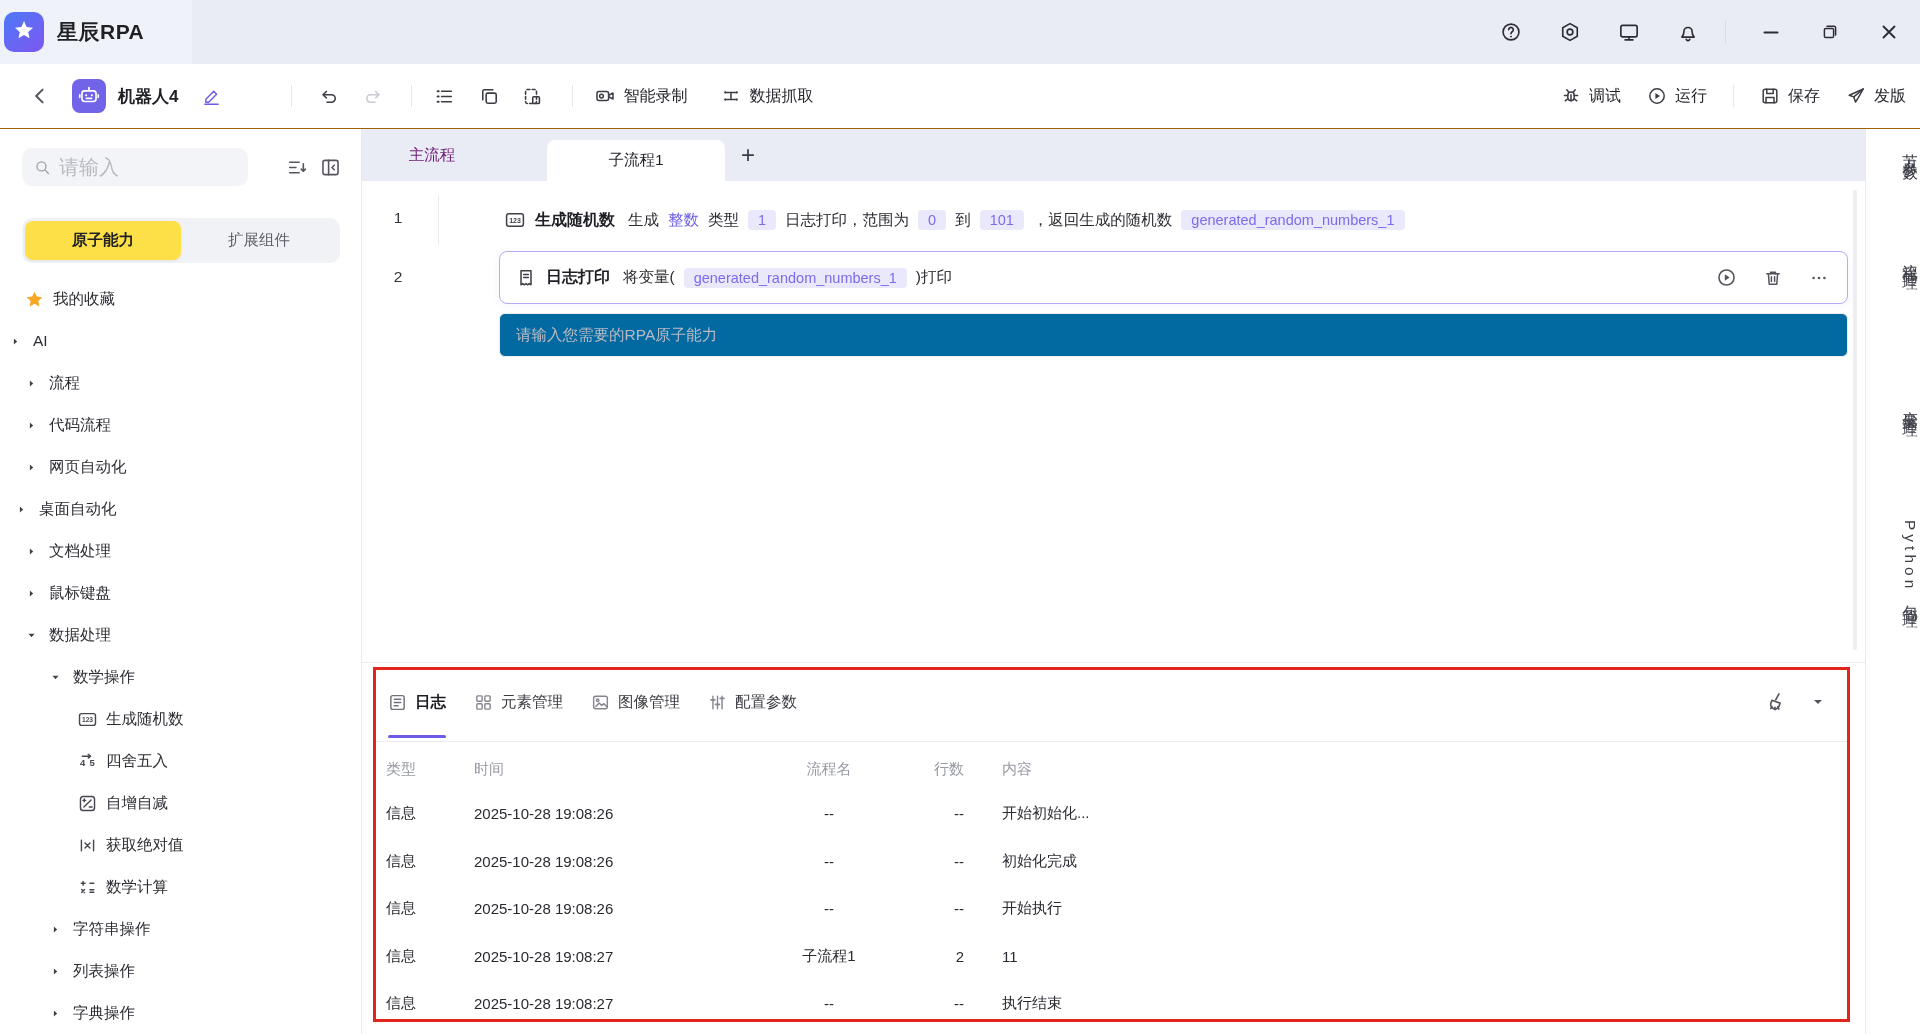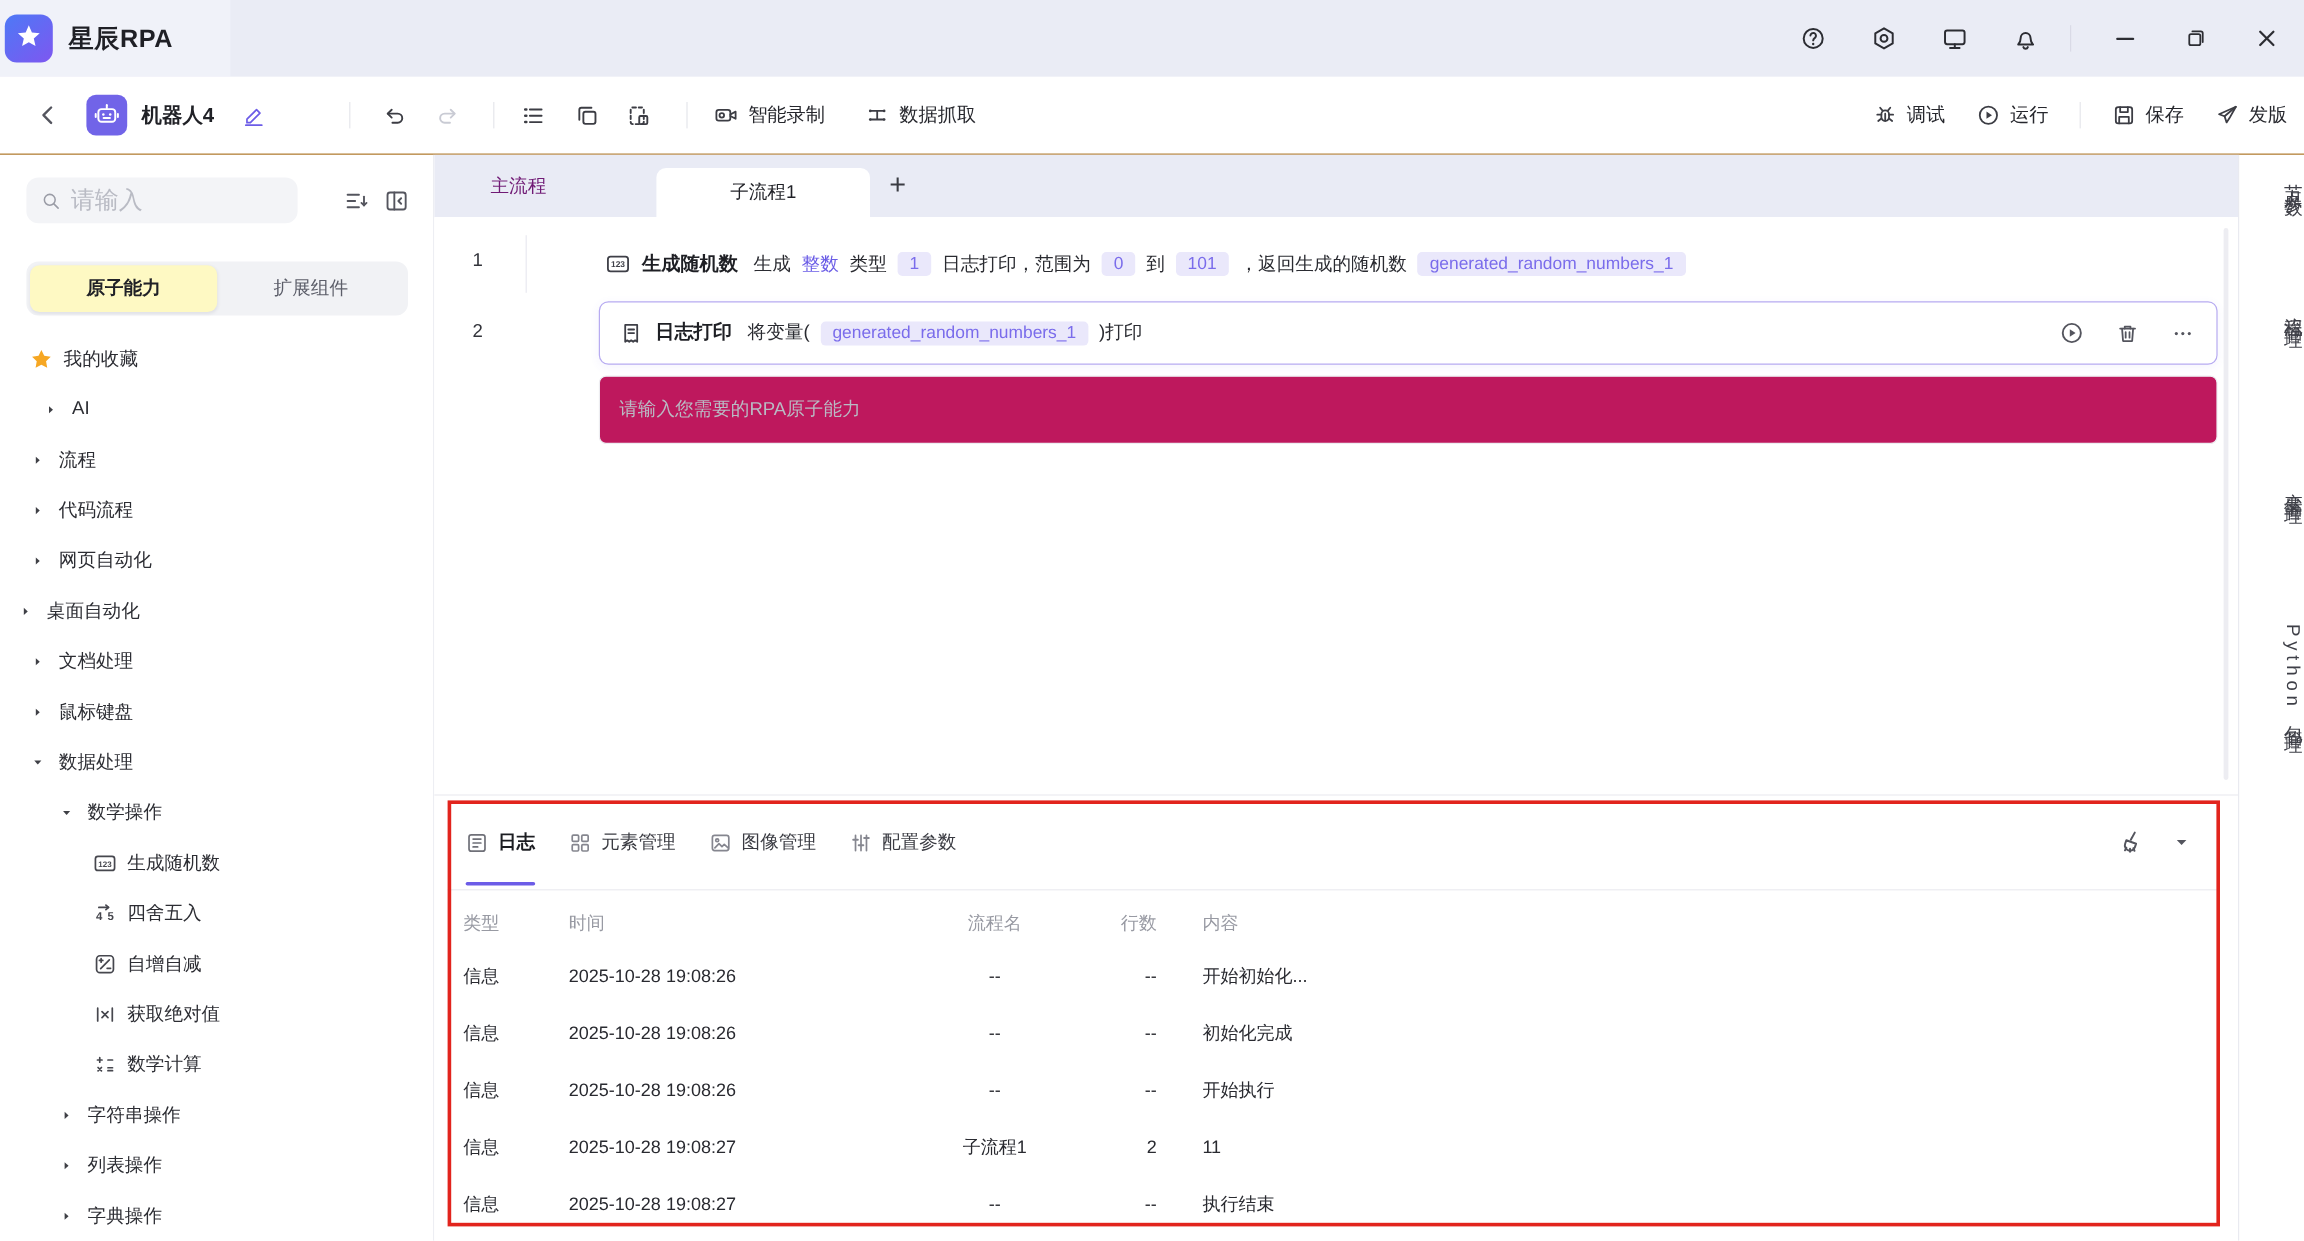--- a/index.html
+++ b/index.html
@@ -32,21 +32,21 @@
   
   .sidebar { position:absolute; top:129px; left:0; width:362px; bottom:0; background:#fff; border-right:1px solid #e9eaf0; overflow:hidden; }
   .search-row { position:absolute; top:19px; left:22px; right:20px; height:38px; display:flex; align-items:center; }
   .search-box { width:226px; height:38px; background:#f3f4f7; border-radius:10px; display:flex; align-items:center; padding:0 12px; gap:8px; }
   .search-box .icon { color:#9a9ca6; }
   .search-box input { border:none; outline:none; background:transparent; width:100%; font-size:20px; color:#3a3b42; font-family:inherit; }
   .search-box input::placeholder { color:#b9bbc4; }
   .search-actions { margin-left:auto; display:flex; gap:13px; color:#54555e; }
   .segmented { position:absolute; top:89px; left:22px; width:318px; height:45px; background:#f1f2f5; border-radius:10px; display:flex; padding:3px; }
   .segment { flex:1; display:flex; align-items:center; justify-content:center; font-size:15.5px; color:#5c5e69; border-radius:8px; }
-  .segment.active { background:#fef9c3; color:#202127; font-weight:600; box-shadow:0 1px 3px rgba(20,20,40,.07); }
+  .segment.active { background:#fde047; color:#202127; font-weight:600; box-shadow:0 1px 3px rgba(20,20,40,.07); }
   .tree { position:absolute; top:149px; left:0; right:0; bottom:0; }
   .tree-item { height:42px; display:flex; align-items:center; font-size:15.5px; color:#2c2d33; }
   .caret { width:12px; margin-right:12px; color:#3f4046; display:inline-flex; }
   .tree-star { margin-right:9px; color:#f6a723; }
   .tree-icon { width:19px; height:19px; margin-right:9px; color:#46474e; }
 
   
   .main { position:absolute; top:129px; left:362px; right:55px; bottom:0; background:#fff; }
   .tabbar { position:absolute; top:0; left:0; right:0; height:52px; background:#e9ebf5; }
   .tab-main { position:absolute; left:0; top:0; width:140px; height:52px; display:flex; align-items:center; justify-content:center; font-size:15.5px; color:#701a75; }
@@ -56,21 +56,21 @@
   .row-num { position:absolute; width:22px; text-align:center; font-size:15.5px; color:#33343b; }
   .gutter-line { position:absolute; left:76px; top:15px; height:48px; width:1px; background:#e9e9f0; }
   .node-line { position:absolute; left:143px; top:15px; height:48px; right:30px; display:flex; align-items:center; font-size:15.5px; color:#2a2b31; white-space:nowrap; }
   .node-icon { width:20px; color:#3e3f47; margin-right:10px; flex:none; }
   .seg { margin-right:9px; }
   .seg-name { font-weight:700; font-size:16px; color:#1e1f24; margin-right:13px; }
   .seg-link { color:#6a5ce6; }
   .seg-pill { background:#eae8fb; color:#7a6ceb; border-radius:4px; padding:2px 10px; font-size:14.5px; }
   .node-card { position:absolute; left:137px; top:70px; width:1349px; height:53px; background:#fff; border:1.5px solid #b7abf1; border-radius:8px; display:flex; align-items:center; padding:0 18px 0 16px; font-size:15.5px; color:#2a2b31; box-shadow:0 2px 8px rgba(108,92,231,.06); white-space:nowrap; }
   .card-actions { margin-left:auto; display:flex; align-items:center; gap:26px; color:#45464d; }
-  .ghost-input { position:absolute; left:137px; top:132px; width:1349px; height:57px; background:#be185d; border:1px solid #ededf1; border-radius:6px; display:flex; align-items:center; padding:0 16px; color:#b9bbc4; font-size:15.5px; }
+  .ghost-input { position:absolute; left:137px; top:132px; width:1349px; height:44px; background:#0369a1; border:1px solid #ededf1; border-radius:6px; display:flex; align-items:center; padding:0 16px; color:#b9bbc4; font-size:15.5px; }
   .scroll-track { position:absolute; right:8px; top:9px; width:4px; height:460px; background:#ededf2; border-radius:2px; }
 
   
   .bottom-panel { position:absolute; left:0; right:0; top:533px; bottom:0; background:#fff; border-top:1px solid #ececf1; }
   .panel-head { position:absolute; top:0; left:11px; right:15px; height:79px; border-bottom:1px solid #ececf1; display:flex; align-items:center; padding-left:15px; }
   .panel-tabs { display:flex; align-items:center; gap:28px; height:100%; }
   .panel-tab { display:flex; align-items:center; gap:8px; font-size:15.5px; color:#3a3b42; height:100%; position:relative; }
   .panel-tab .icon { color:#85868f; }
   .panel-tab.active { font-weight:700; color:#1c1d22; }
   .panel-tab.active .icon { color:#6f7078; }
@@ -303,21 +303,21 @@
   </div>
   <div class="tree">
       <div class="tree-item" style="padding-left: 25px;">
         <span class="tree-star icon">
           <svg width="19" height="19" viewBox="0 0 20 20" fill="none" stroke="currentColor" stroke-width="1.5" stroke-linecap="round" stroke-linejoin="round">
             <path d="M10 1.8l2.5 5.1 5.7.8-4.1 4 1 5.6L10 14.6l-5.1 2.7 1-5.6-4.1-4 5.7-.8z" fill="currentColor" stroke="none"></path>
           </svg>
         </span>
         <span>我的收藏</span>
       </div>
-      <div class="tree-item" style="padding-left: 36px;">
+      <div class="tree-item" style="padding-left: 9px;">
         <span class="caret icon">
           <svg width="11" height="11" viewBox="0 0 20 20" fill="none" stroke="currentColor" stroke-width="1.5" stroke-linecap="round" stroke-linejoin="round">
             <path d="M7 4.6l6 5.4-6 5.4z" fill="currentColor" stroke="none"></path>
           </svg>
         </span>
         <span>AI</span>
       </div>
       <div class="tree-item" style="padding-left: 25px;">
         <span class="caret icon">
           <svg width="11" height="11" viewBox="0 0 20 20" fill="none" stroke="currentColor" stroke-width="1.5" stroke-linecap="round" stroke-linejoin="round">

